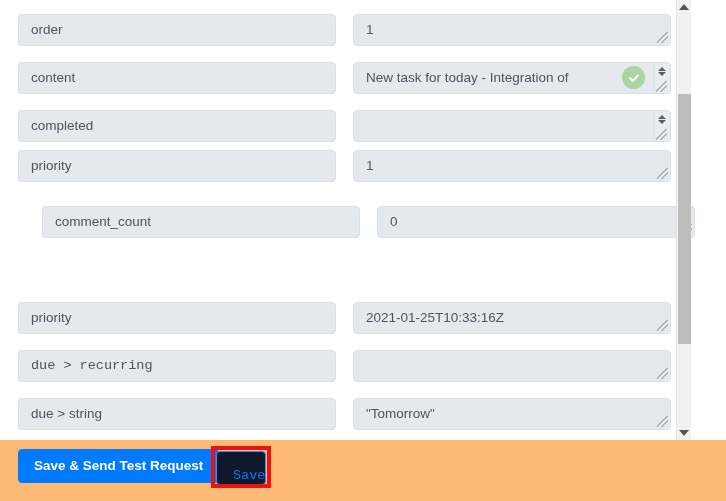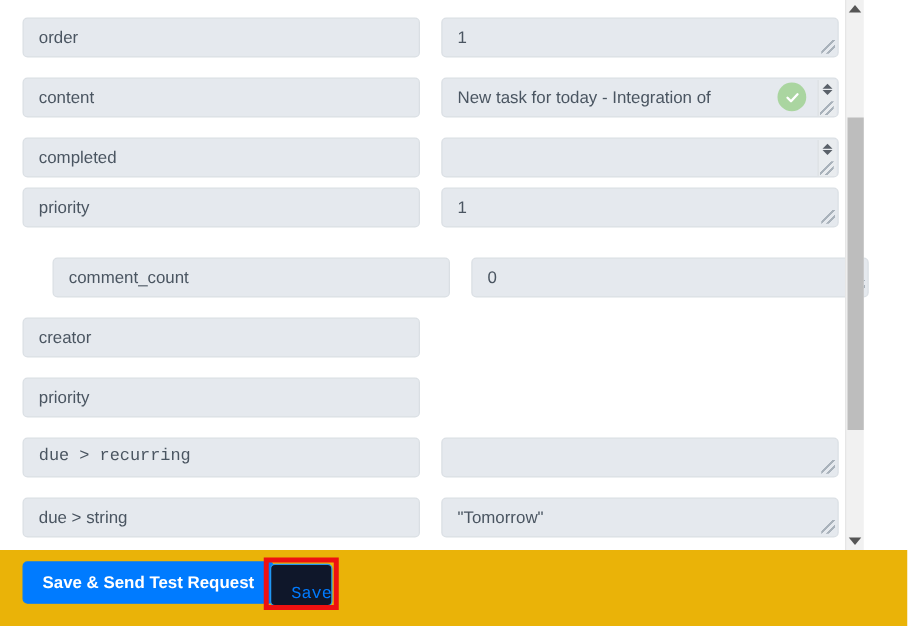--- a/index.html
+++ b/index.html
@@ -158,21 +158,21 @@
     background: #bdbdbd;
   }
 
   
   #footer {
     position: absolute;
     left: 0;
     top: 440px;
     width: 726px;
     height: 61px;
-    background: #eab308;
+    background: #fdba74;
   }
 
   #btn-save-send {
     position: absolute;
     left: 18px;
     top: 9px;
     height: 34px;
     padding: 0 15px;
     background: #007bff;
     color: #ffffff;
@@ -244,24 +244,24 @@
     </div>
     <div class="field-row" style="top: 150px;">
       <div class="field key">priority</div>
       <div class="field val">1<div class="grip"></div></div>
     </div>
     <div class="field-row" style="top: 206px; margin-left: 24px;">
       <div class="field key">comment_count</div>
       <div class="field val">0<div class="grip"></div></div>
     </div>
     <div class="field-row" style="top: 254px;">
-      <div class="field key">creator</div>
     </div>
     <div class="field-row" style="top: 302px;">
       <div class="field key">priority</div>
+      <div class="field val">2021-01-25T10:33:16Z<div class="grip"></div></div>
     </div>
     <div class="field-row" style="top: 350px; font-family: Liberation Mono, monospace;">
       <div class="field key">due &gt; recurring</div>
       <div class="field val">
         <div class="grip"></div>
       </div>
     </div>
     <div class="field-row" style="top: 398px;">
       <div class="field key">due &gt; string</div>
       <div class="field val">"Tomorrow"<div class="grip"></div></div>

